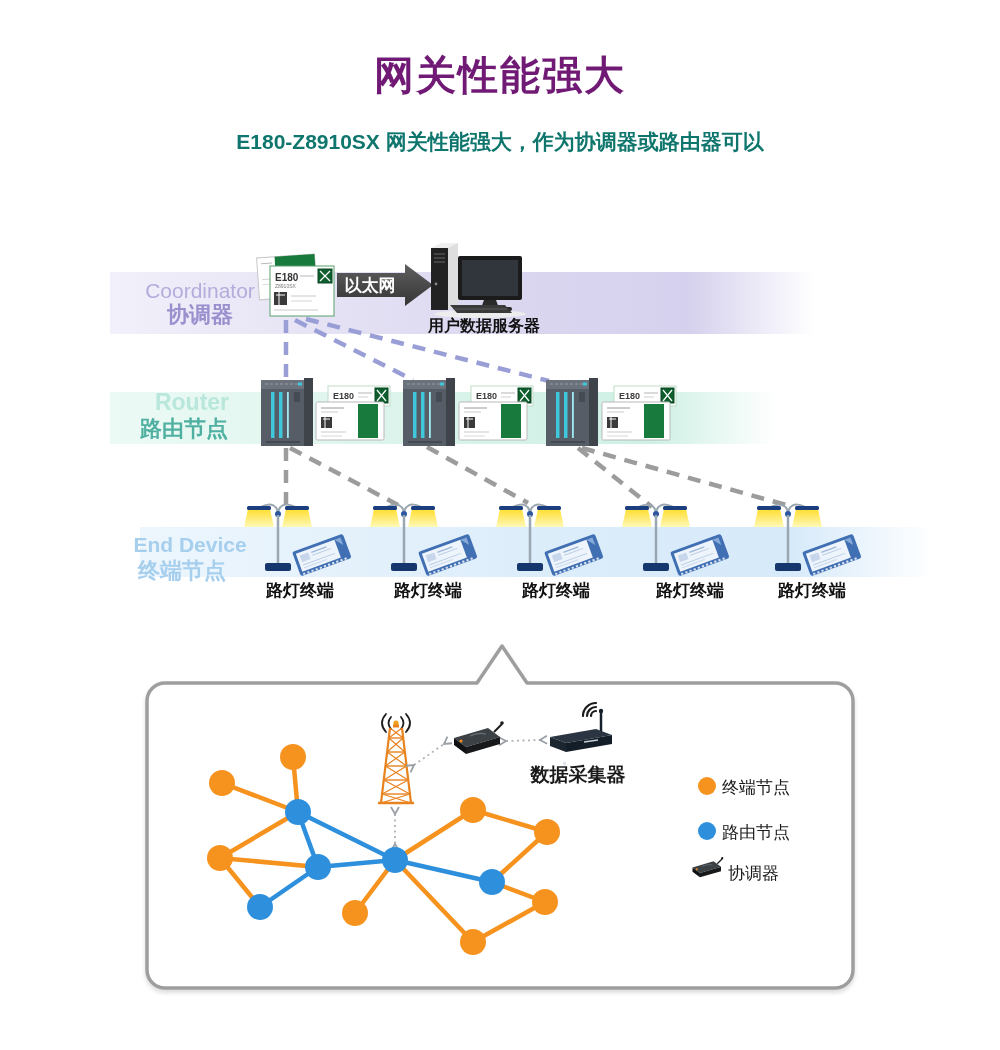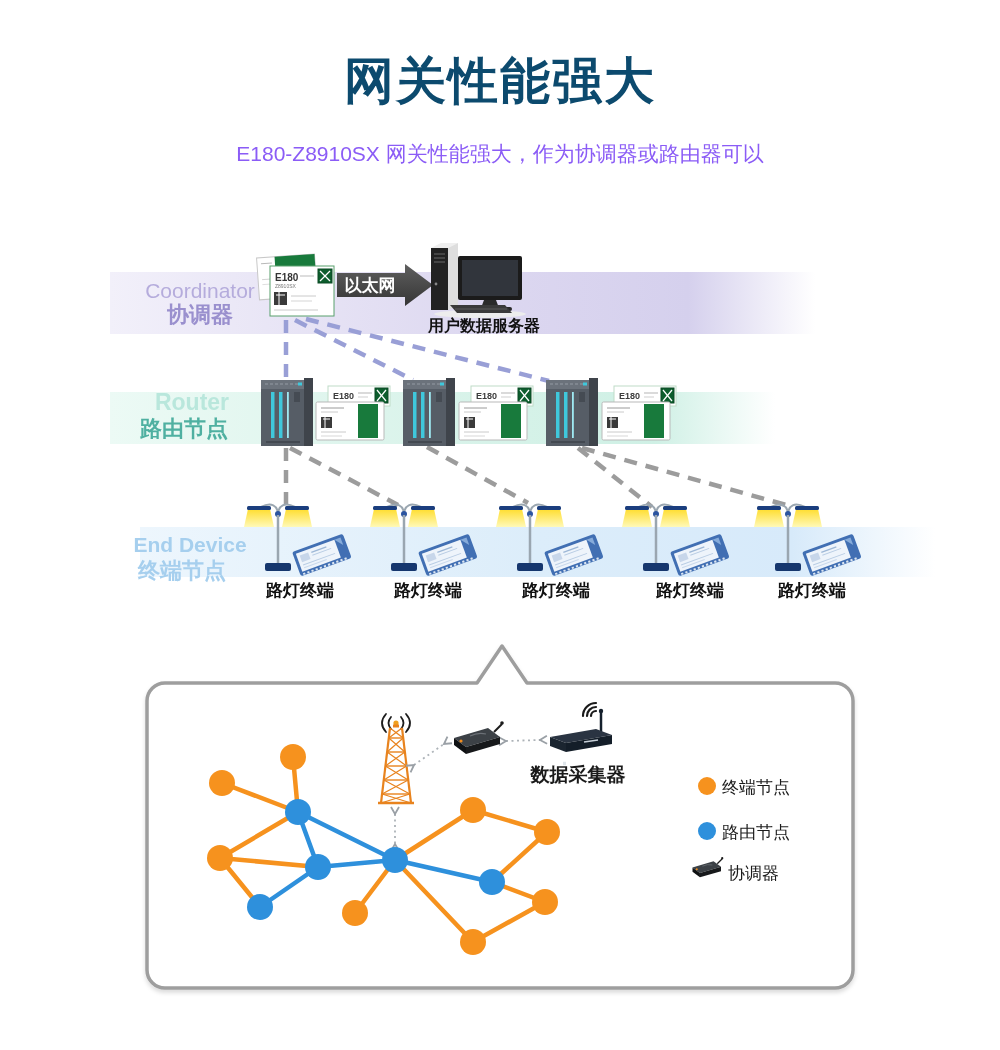--- a/index.html
+++ b/index.html
@@ -1,20 +1,20 @@
 <!DOCTYPE html>
 <html><head>
 <meta charset="utf-8">
 <style>
   html,body{margin:0;padding:0;background:#ffffff;}
   .page{position:relative;width:1000px;height:1050px;background:#fff;overflow:hidden;
         font-family:"Liberation Sans","DejaVu Sans",sans-serif;}
   .hdr{position:absolute;top:0;left:0;width:1000px;text-align:center;}
-  .hdr h1{margin:48px 0 22px 0;font-size:50px;font-weight:700;color:#0c4a6e;letter-spacing:2px;}
-  .hdr p{margin:0;font-size:21px;color:#8b5cf6;line-height:33px;font-weight:400;}
+  .hdr h1{margin:48px 0 22px 0;font-size:40px;font-weight:700;color:#701a75;letter-spacing:2px;}
+  .hdr p{margin:0;font-size:21px;color:#0f766e;line-height:33px;font-weight:700;}
   svg{position:absolute;left:0;}
   #tiers-svg{top:230px;}
   #panel-svg{top:620px;}
   text{font-family:"Liberation Sans","DejaVu Sans",sans-serif;}
   .t-coord-en{font-size:21px;fill:#b5acdc;}
   .t-coord-zh{font-size:22px;font-weight:700;fill:#9a90ce;}
   .t-router-en{font-size:23px;font-weight:700;fill:#b9e7dc;}
   .t-router-zh{font-size:22px;font-weight:700;fill:#4fb0a1;}
   .t-end-en{font-size:21px;font-weight:700;fill:#a6cfee;}
   .t-end-zh{font-size:22px;font-weight:700;fill:#a6cfee;}

